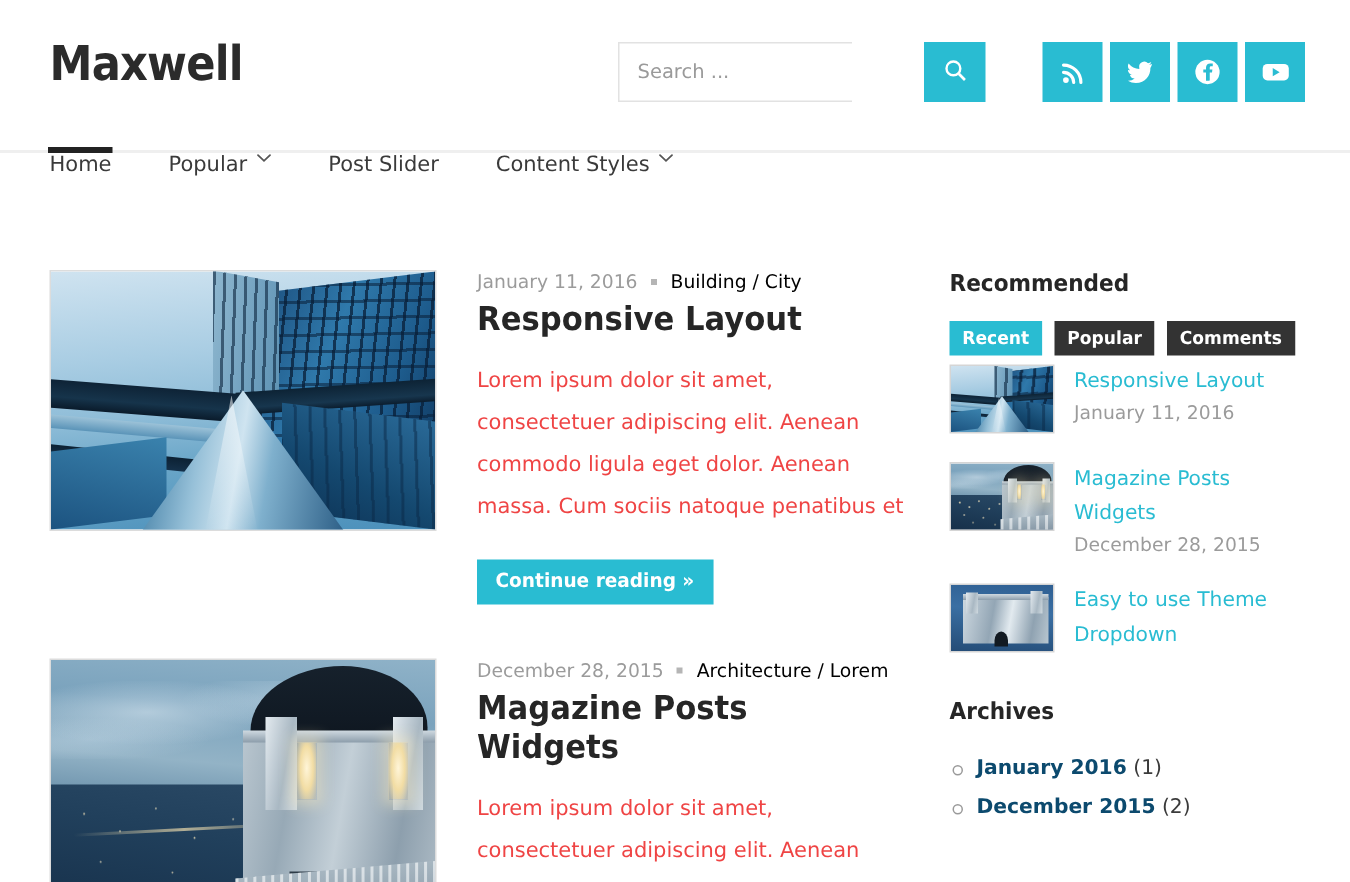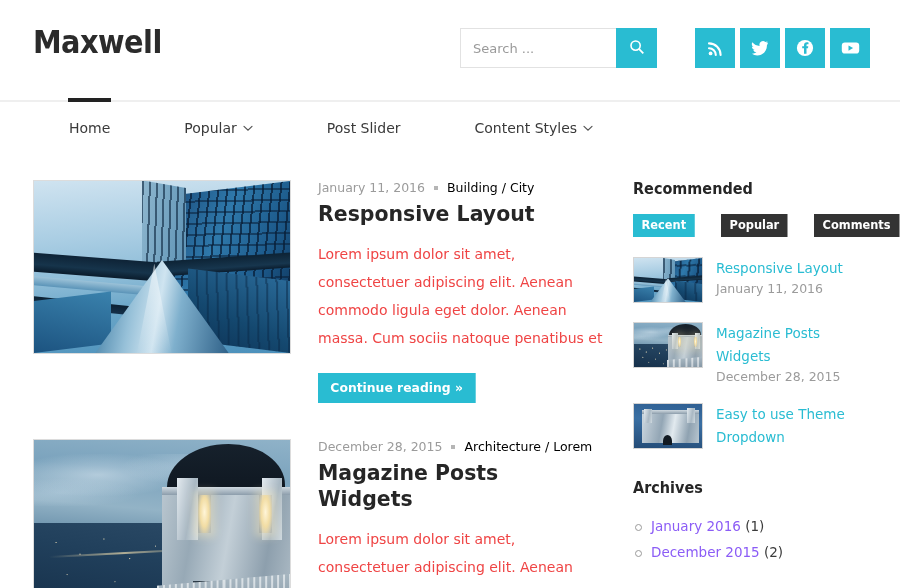--- a/index.html
+++ b/index.html
@@ -37,20 +37,21 @@
     position: absolute;
     right: 30px;
     top: 28px;
     display: flex;
     align-items: flex-start;
   }
   .search-form {
     display: flex;
     height: 40px;
     margin-right: 38px;
+    gap: 48px;
   }
   .search-input {
     width: 156px;
     height: 40px;
     border: 1px solid #e2e2e2;
     border-right: none;
     background: #fff;
     padding: 0 12px;
     font-family: "DejaVu Sans", sans-serif;
     font-size: 13px;
@@ -87,25 +88,24 @@
     padding-left: 33px;
     display: flex;
     align-items: center;
   }
   .nav-item {
     position: relative;
     font-size: 14px;
     color: #3a3a3a;
     margin-right: 38px;
     display: flex;
-    align-items: center;
+    align-items: flex-start;
     gap: 6px;
     cursor: pointer;
     height: 52px;
-    margin-left: 36px;
   }
   .nav-item.active::before {
     content: "";
     position: absolute;
     top: -4px;
     left: -1px;
     right: -1px;
     height: 4px;
     background: #222;
   }
@@ -182,21 +182,21 @@
   .widget { margin-bottom: 30px; }
   .widget-title {
     font-family: "DejaVu Sans", sans-serif;
     font-weight: bold;
     font-size: 15.5px;
     color: #262626;
     margin: 0 0 16px 0;
     transform: scaleX(0.93);
     transform-origin: left center;
   }
-  .tabs { display: flex; gap: 23px; margin-bottom: 20px; }
+  .tabs { display: flex; gap: 5px; margin-bottom: 6px; }
   .tab {
     background: #333333;
     color: #ffffff;
     font-size: 12px;
     font-weight: bold;
     padding: 5px 9px 6px;
     line-height: 1;
     cursor: pointer;
     transform: scaleX(0.95);
     transform-origin: left center;
@@ -227,21 +227,21 @@
     position: relative;
   }
   .archive-item::before {
     content: "";
     position: absolute;
     left: 2px; top: 11px;
     width: 5px; height: 5px;
     border: 1px solid #9a9a9a;
     border-radius: 50%;
   }
-  .archive-link { color: #8b5cf6; cursor: pointer; }
+  .archive-link { color: #0c4a6e; cursor: pointer; font-weight: bold; }
   .archive-count { color: #3b3b3b; }
 
   
   .img-sky1 { position: absolute; inset: 0; background:
       linear-gradient(175deg, #cfe3f0 0%, #a9cde3 32%, #8fbdd8 52%, #6aa6c8 70%, #4b90bb 100%); }
   .bld-right {
     position: absolute; right: 0; top: 0; width: 46%; height: 62%;
     background:
       repeating-linear-gradient(96deg, rgba(8,30,55,.75) 0 2px, rgba(255,255,255,0) 2px 9px),
       repeating-linear-gradient(6deg, rgba(8,30,55,.55) 0 2px, rgba(255,255,255,0) 2px 11px),

